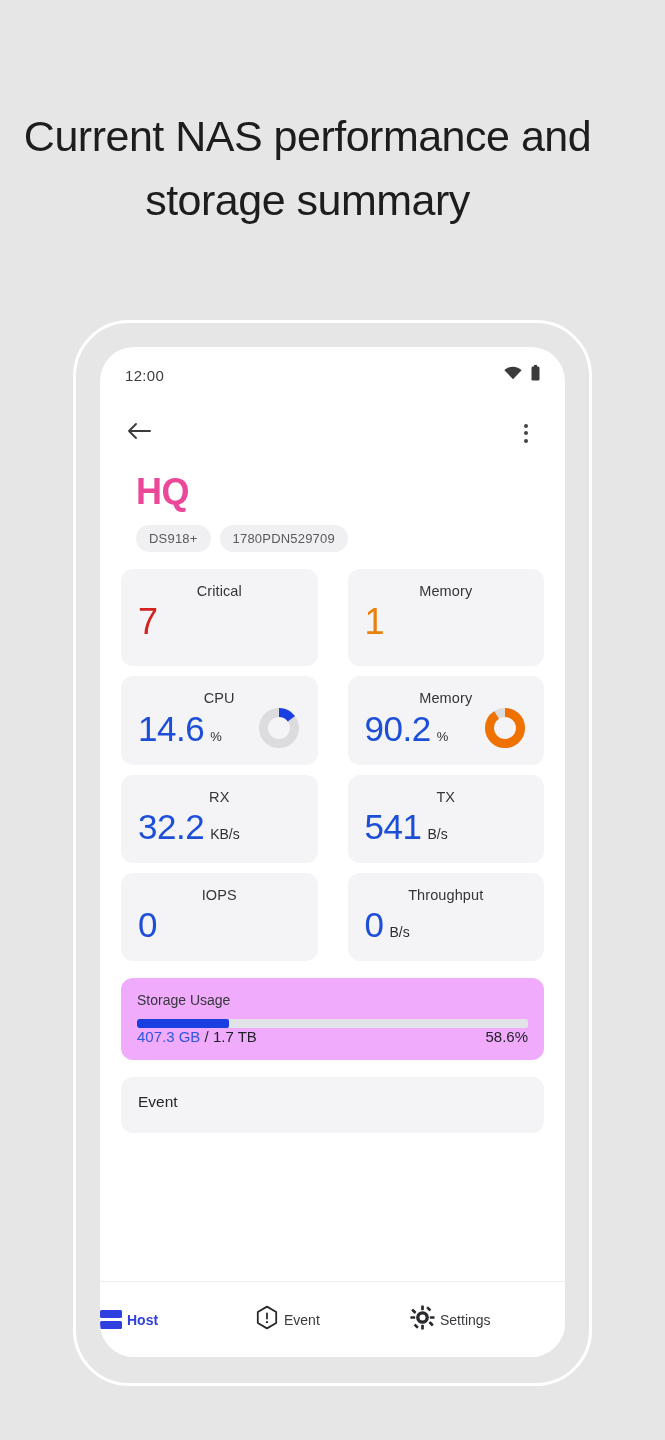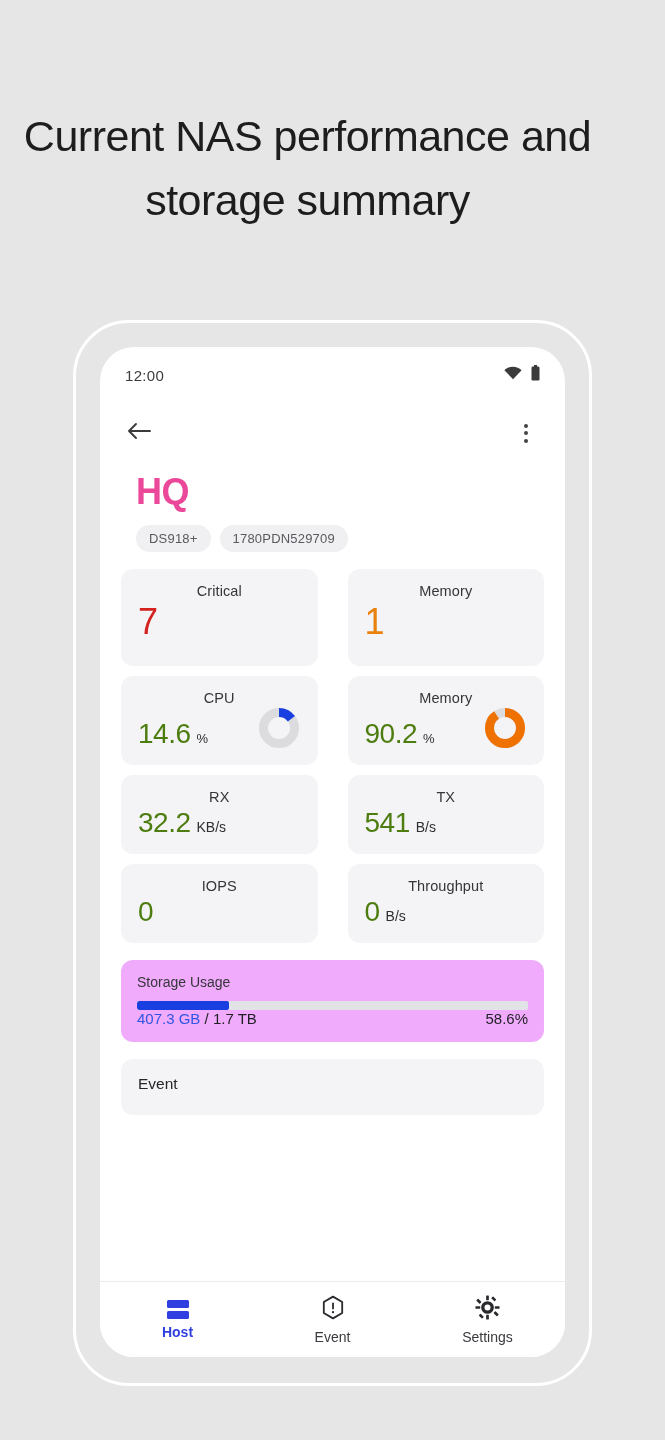--- a/index.html
+++ b/index.html
@@ -69,21 +69,21 @@
   
   .grid { padding: 17px 21px 0 21px; display: flex; flex-direction: column; gap: 10px; }
   .row { display: flex; gap: 30px; text-align: center; }
   .card {
     flex: 1; background: #f4f4f6; border-radius: 12px;
     padding: 14px 17px;
   }
   .card-label { font-size: 14.5px; color: #35353a; letter-spacing: .1px; }
   .card-body { display: flex; align-items: flex-end; justify-content: space-between; }
   .value-wrap { display: flex; align-items: baseline; gap: 6px; }
-  .value { font-size: 28px; font-weight: 400; color: #4d7c0f; letter-spacing: -0.5px; line-height: 1.25; }
+  .value { font-size: 35px; font-weight: 400; color: #1d4ed8; letter-spacing: -0.5px; line-height: 1.25; }
   .value.crit { color: #d3221f; }
   .value.warn { color: #e8820c; }
   .unit { font-size: 14px; color: #2e2e33; }
   .unit.pct { font-size: 13px; }
 
   .card.alert { padding-bottom: 22px; }
   .card.alert .value { font-size: 36px; }
 
   
   .donut { width: 44px; height: 44px; flex: none; margin-bottom: 1px; }
@@ -113,21 +113,21 @@
     font-size: 15.5px; color: #25252a;
   }
 
   
   .bottom-nav {
     position: absolute; left: 0; bottom: 0; width: 465px; height: 76px;
     background: #ffffff; border-top: 1px solid #ececec;
     display: flex; align-items: center;
   }
   .nav-item {
-    flex: 1; display: flex; flex-direction: column;
+    flex: 1; display: flex; flex-direction: row;
     align-items: center; gap: 5px; text-align: right;
   }
   .nav-label { font-size: 14px; color: #3a3a3f; }
   .nav-item.active .nav-label { color: #2f3fe0; font-weight: 700; }
   .host-icon { display: flex; flex-direction: column; gap: 3px; }
   .host-icon i {
     display: block; width: 22px; height: 8px; border-radius: 1.5px;
     background: #2f3fe0;
   }
 </style>

